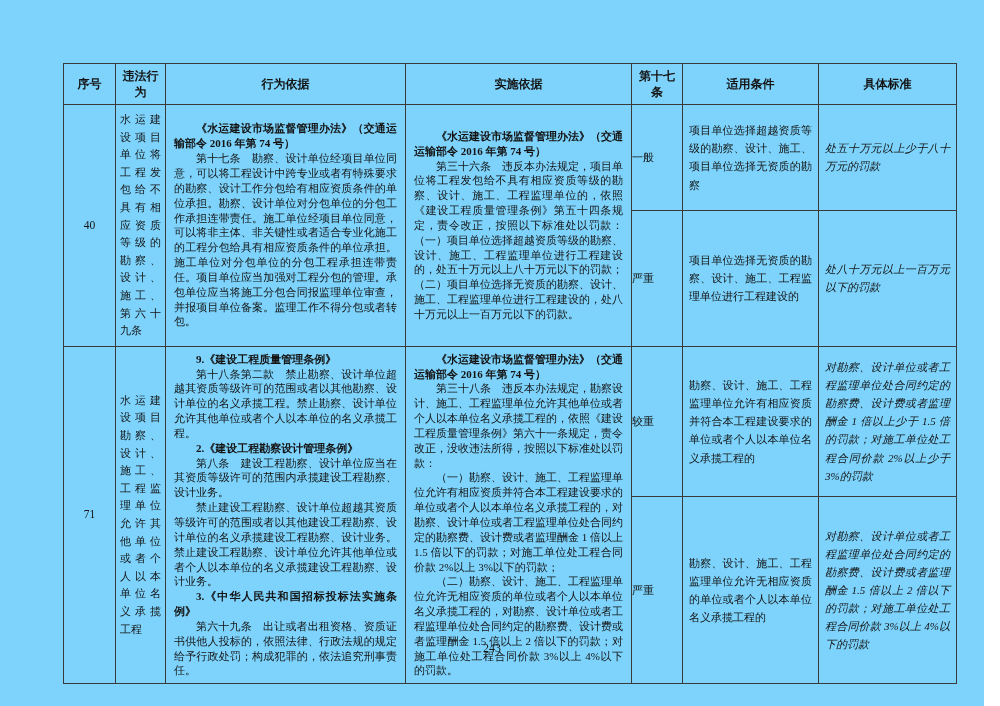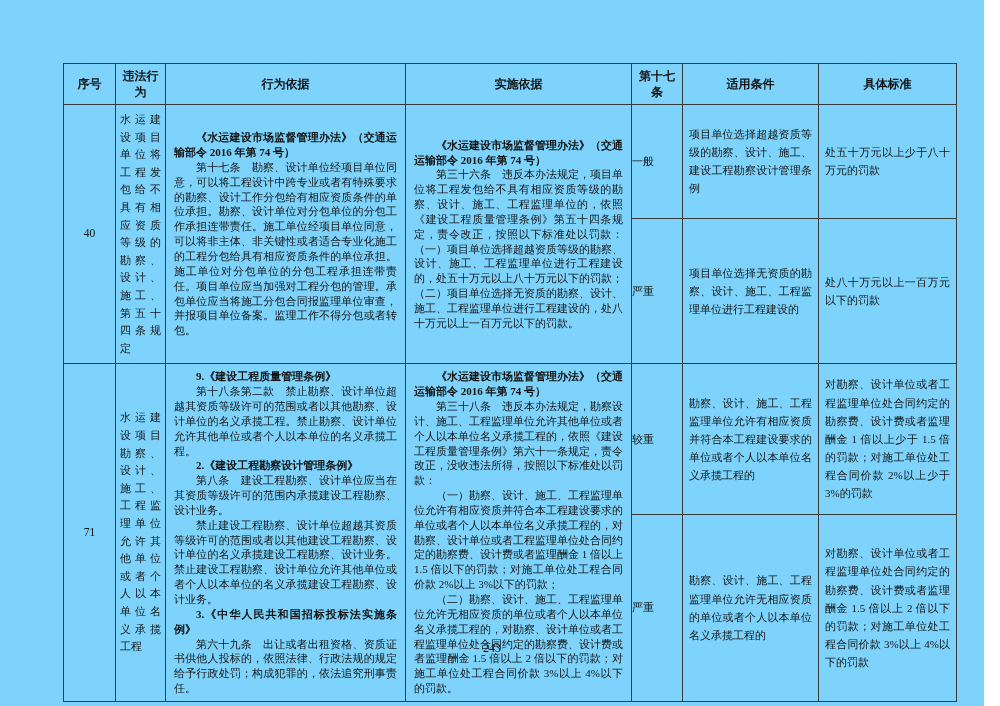--- a/index.html
+++ b/index.html
@@ -61,20 +61,21 @@
   }
   td.c-cond {
     padding: 5px 6px;
     text-align: justify;
     line-height: 1.65;
   }
   td.c-std {
     padding: 5px 6px;
     text-align: justify;
     line-height: 1.65;
+    font-style: italic;
   }
   .page-number {
     position: absolute;
     left: 0; top: 641px;
     width: 100%;
     text-align: center;
     font-size: 12px;
     color: #141414;
   }
 </style>
@@ -101,31 +102,31 @@
         <th>实施依据</th>
         <th>第十七条</th>
         <th>适用条件</th>
         <th>具体标准</th>
       </tr>
     </thead>
     <tbody>
 
       <tr class="h-70a">
         <td class="c-seq" rowspan="2">40</td>
-        <td class="c-violation" rowspan="2">水运建设项目单位将工程发包给不具有相应资质等级的勘察、设计、施工、第五十四条规定</td>
+        <td class="c-violation" rowspan="2">水运建设项目单位将工程发包给不具有相应资质等级的勘察、设计、施工、第六十九条</td>
         <td class="c-basis" rowspan="2">
           <p class="t">《水运建设市场监督管理办法》（交通运输部令 2016 年第 74 号）</p>
           <p class="b">第十七条　勘察、设计单位经项目单位同意，可以将工程设计中跨专业或者有特殊要求的勘察、设计工作分包给有相应资质条件的单位承担。勘察、设计单位对分包单位的分包工作承担连带责任。施工单位经项目单位同意，可以将非主体、非关键性或者适合专业化施工的工程分包给具有相应资质条件的单位承担。施工单位对分包单位的分包工程承担连带责任。项目单位应当加强对工程分包的管理。承包单位应当将施工分包合同报监理单位审查，并报项目单位备案。监理工作不得分包或者转包。</p>
         </td>
         <td class="c-basis" rowspan="2">
           <p class="t">《水运建设市场监督管理办法》（交通运输部令 2016 年第 74 号）</p>
           <p class="b">第三十六条　违反本办法规定，项目单位将工程发包给不具有相应资质等级的勘察、设计、施工、工程监理单位的，依照《建设工程质量管理条例》第五十四条规定，责令改正，按照以下标准处以罚款：（一）项目单位选择超越资质等级的勘察、设计、施工、工程监理单位进行工程建设的，处五十万元以上八十万元以下的罚款；（二）项目单位选择无资质的勘察、设计、施工、工程监理单位进行工程建设的，处八十万元以上一百万元以下的罚款。</p>
         </td>
         <td class="c-tier">一般</td>
-        <td class="c-cond">项目单位选择超越资质等级的勘察、设计、施工、建设工程勘察设计管理条例</td>
+        <td class="c-cond">项目单位选择超越资质等级的勘察、设计、施工、项目单位选择无资质的勘察</td>
         <td class="c-std">处五十万元以上少于八十万元的罚款</td>
       </tr>
 
       <tr class="h-70b">
         <td class="c-tier">严重</td>
         <td class="c-cond">项目单位选择无资质的勘察、设计、施工、工程监理单位进行工程建设的</td>
         <td class="c-std">处八十万元以上一百万元以下的罚款</td>
       </tr>
 
       <tr class="h-71a">

